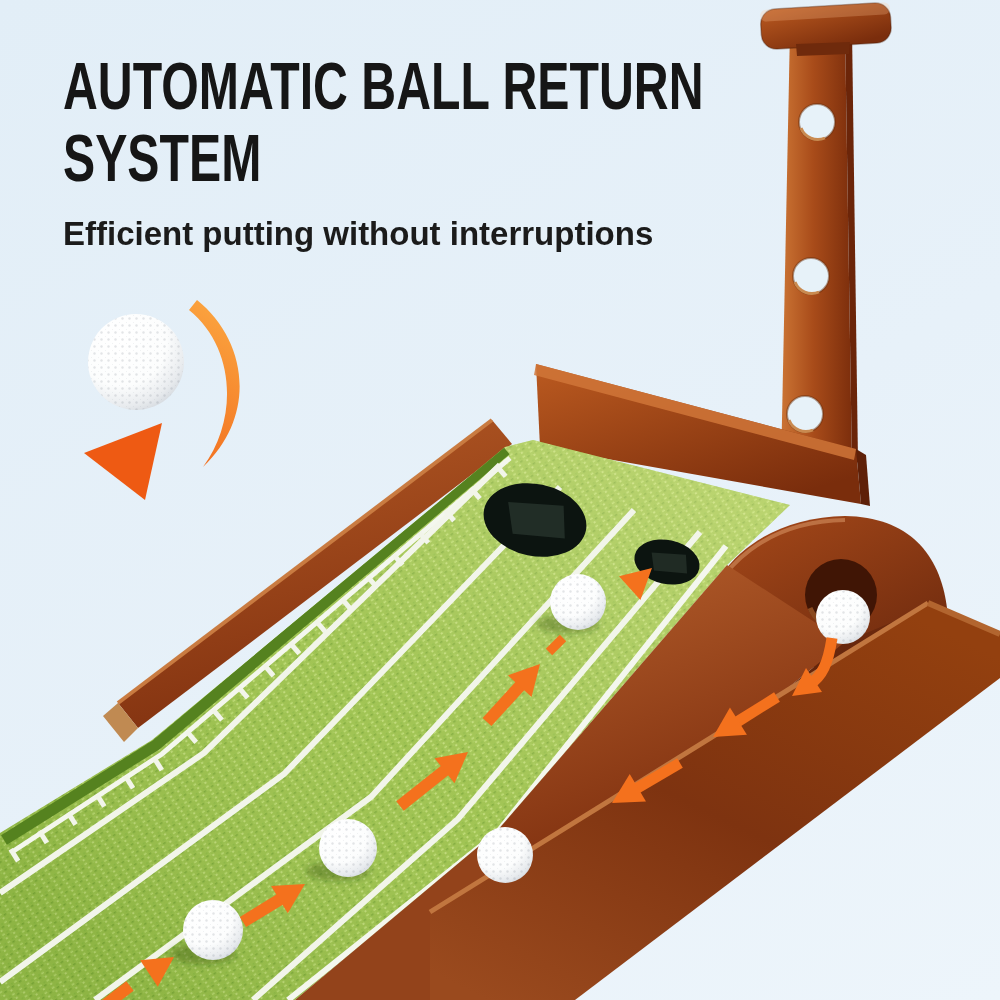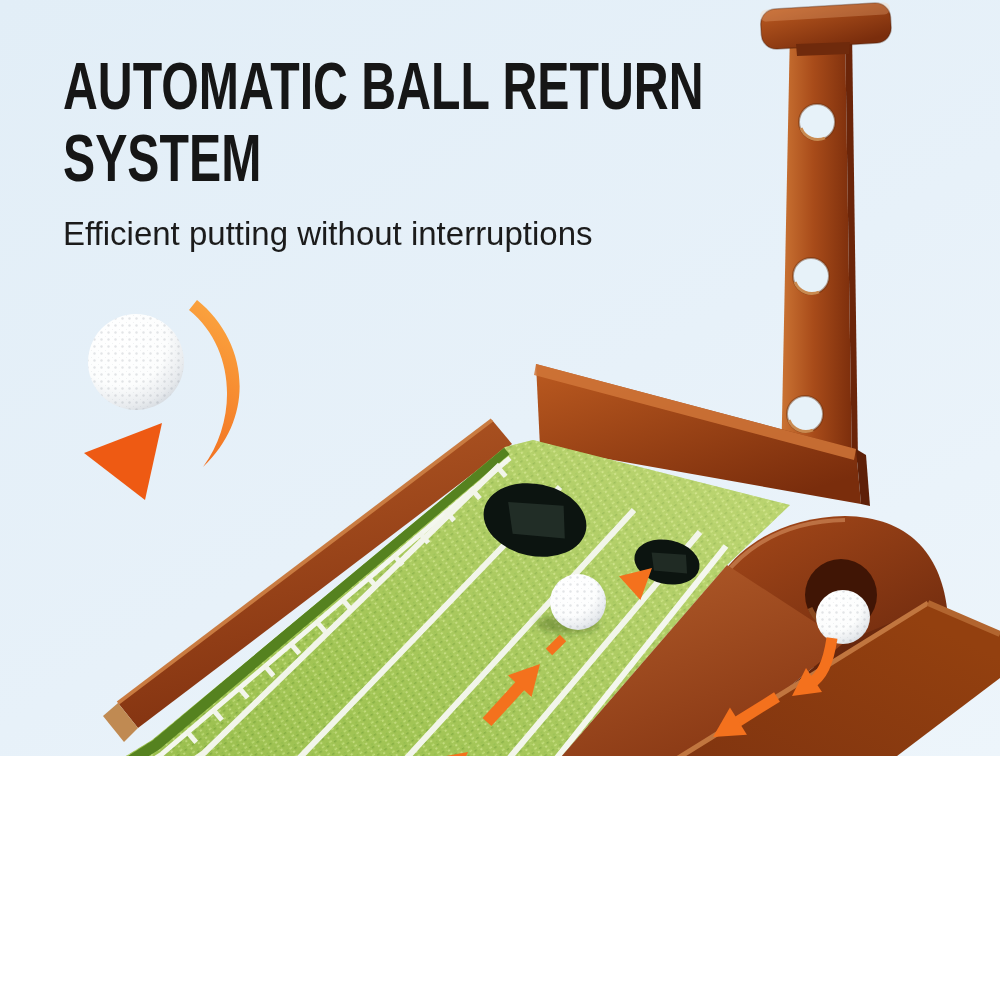--- a/index.html
+++ b/index.html
@@ -1,29 +1,29 @@
 <!DOCTYPE html>
 <html><head>
 <meta charset="utf-8">
 <style>
   html,body{margin:0;padding:0;}
   #stage{
-    position:relative;width:1000px;height:756px;overflow:hidden;
+    position:relative;width:1000px;height:1000px;overflow:hidden;
     background:linear-gradient(150deg,#e2eef7 0%,#e7f1f9 55%,#edf5fb 100%);
     font-family:"Liberation Sans",sans-serif;
   }
   #artwork{position:absolute;left:0;top:0;}
   .text-block{position:absolute;left:63px;top:50px;width:900px;}
   .headline{
     color:#161616;font-weight:bold;font-size:67px;line-height:1.07;
     transform:scaleX(0.72);transform-origin:left top;white-space:nowrap;
     letter-spacing:0px;
   }
   .subtitle{
-    color:#1b1b1b;font-size:33px;font-weight:normal;margin-top:22px;
+    color:#1b1b1b;font-size:33px;font-weight:bold;margin-top:22px;
     letter-spacing:0px;
   }
 </style>
 </head>
 <body>
 
 <div id="stage">
 
   <svg id="artwork" width="1000" height="1000" viewBox="0 0 1000 1000">
     <defs>

